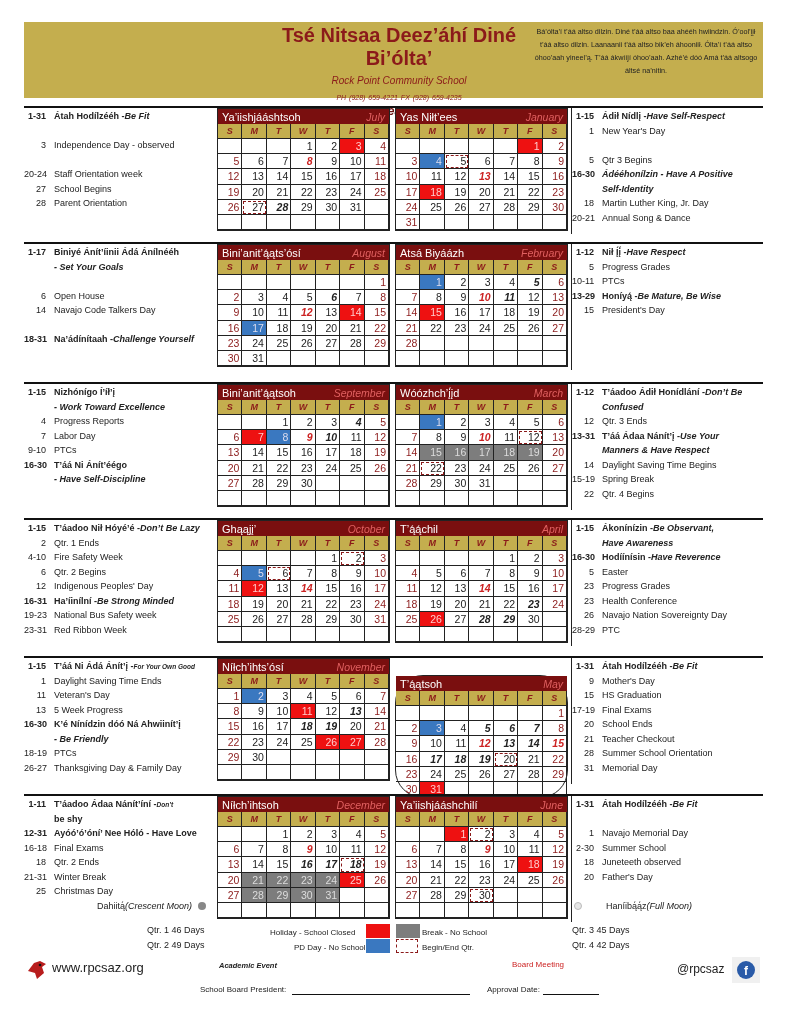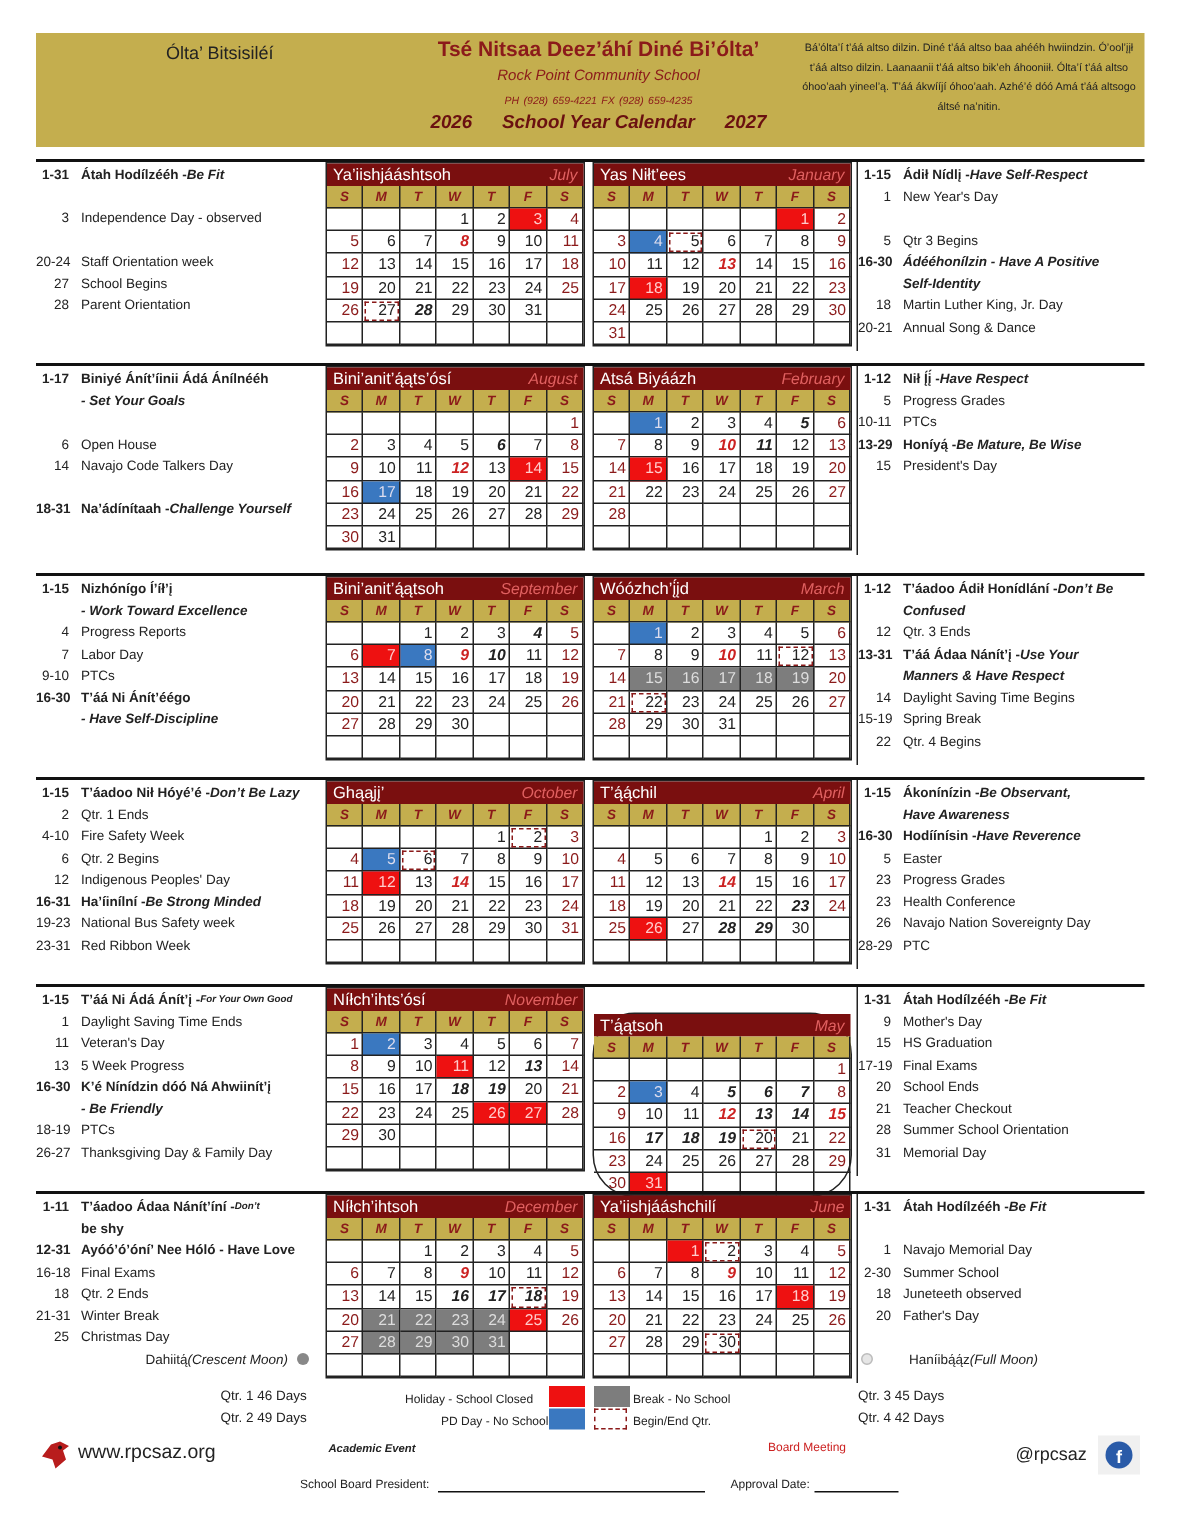--- a/index.html
+++ b/index.html
@@ -3,21 +3,21 @@
 <meta charset="utf-8">
 <style>
   * { box-sizing: border-box; margin: 0; padding: 0; }
   body { width: 791px; height: 1024px; background: #fff; font-family: "Liberation Sans", sans-serif; color: #222; position: relative; overflow: hidden; }
 
   .header { position: absolute; left: 24px; top: 22px; width: 739px; height: 76px; background: #c4ae4e; }
   .hdr-left { position: absolute; left: 0; top: 0; width: 245px; text-align: center; }
   .hdr-left .t { font-size: 12px; margin-top: 6px; color: #222; }
   .hdr-left .p { font-size: 7.4px; line-height: 10.5px; margin-top: 12px; padding: 0 6px; color: #222; }
   .hdr-mid { position: absolute; left: 245px; top: 0; width: 260px; text-align: center; }
-  .hdr-mid .title { font-size: 14px; font-weight: bold; color: #8b1a1a; margin-top: 2px; }
+  .hdr-mid .title { font-size: 20px; font-weight: bold; color: #8b1a1a; margin-top: 2px; }
   .hdr-mid .sub { font-size: 10px; font-style: italic; color: #8b1a1a; margin-top: 5px; }
   .hdr-mid .ph { font-size: 7px; font-style: italic; color: #8b1a1a; margin-top: 8px; word-spacing: 1px; }
   .hdr-mid .yr { font-size: 12.5px; font-style: italic; font-weight: bold; color: #6a1010; margin-top: 3px; display: flex; justify-content: space-between; padding: 0 18px; }
   .hdr-right { position: absolute; right: 0; top: 0; width: 234px; text-align: center; }
   .hdr-right .t { font-size: 12px; margin-top: 4px; color: #222; }
   .hdr-right .p { font-size: 7.2px; line-height: 13px; margin-top: 3px; padding: 0 4px; color: #222; }
 
   .section { position: absolute; left: 24px; width: 739px; border-top: 2.5px solid #111; }
   .events { position: absolute; font-size: 9px; }
   .events .row { display: flex; height: 14.5px; align-items: center; white-space: nowrap; }
@@ -43,21 +43,20 @@
 
   .footer { position: absolute; left: 0; top: 925px; width: 791px; height: 99px; font-size: 8px; }
   .fabs { position: absolute; white-space: nowrap; }
   .swatch { display: inline-block; width: 24px; height: 14px; vertical-align: middle; }
 </style>
 </head>
 <body>
 
 <div class="header">
   <div class="hdr-left">
-    <div class="t">Ólta’ Bitsisiléí</div>
   </div>
   <div class="hdr-mid">
     <div class="title">Tsé Nitsaa Deez’áhí Diné Bi’ólta’</div>
     <div class="sub">Rock Point Community School</div>
     <div class="ph">PH (928) 659-4221   FX (928) 659-4235</div>
     <div class="yr">
       <span>2026</span>
       <span>School Year Calendar</span>
       <span>2027</span>
     </div>

